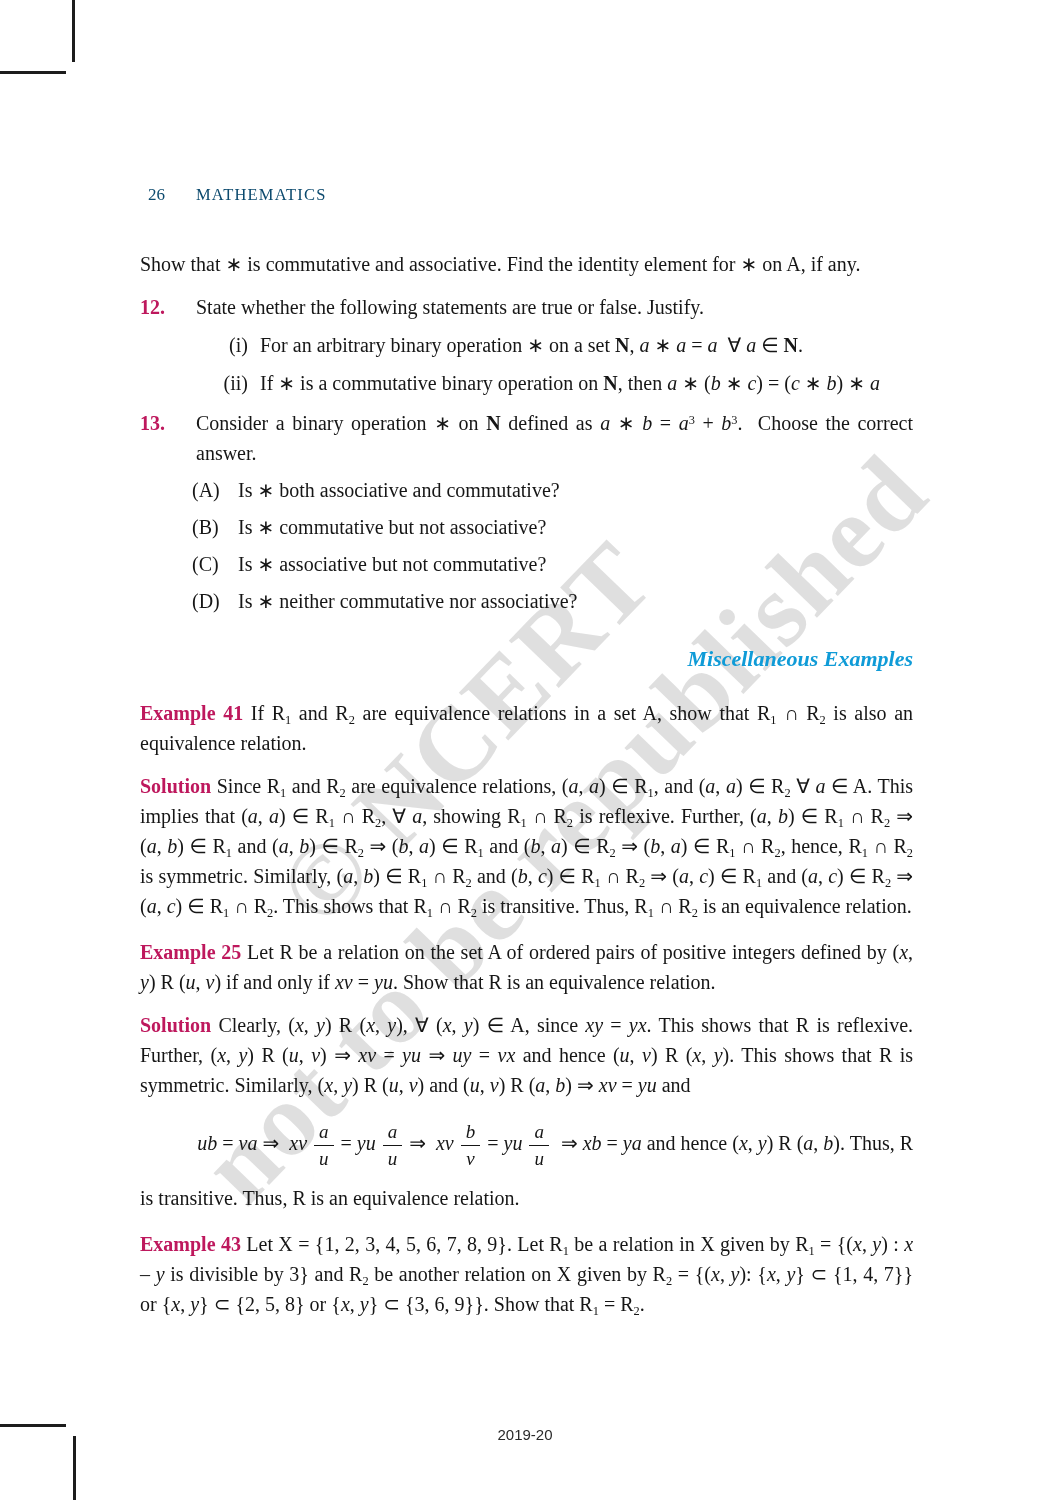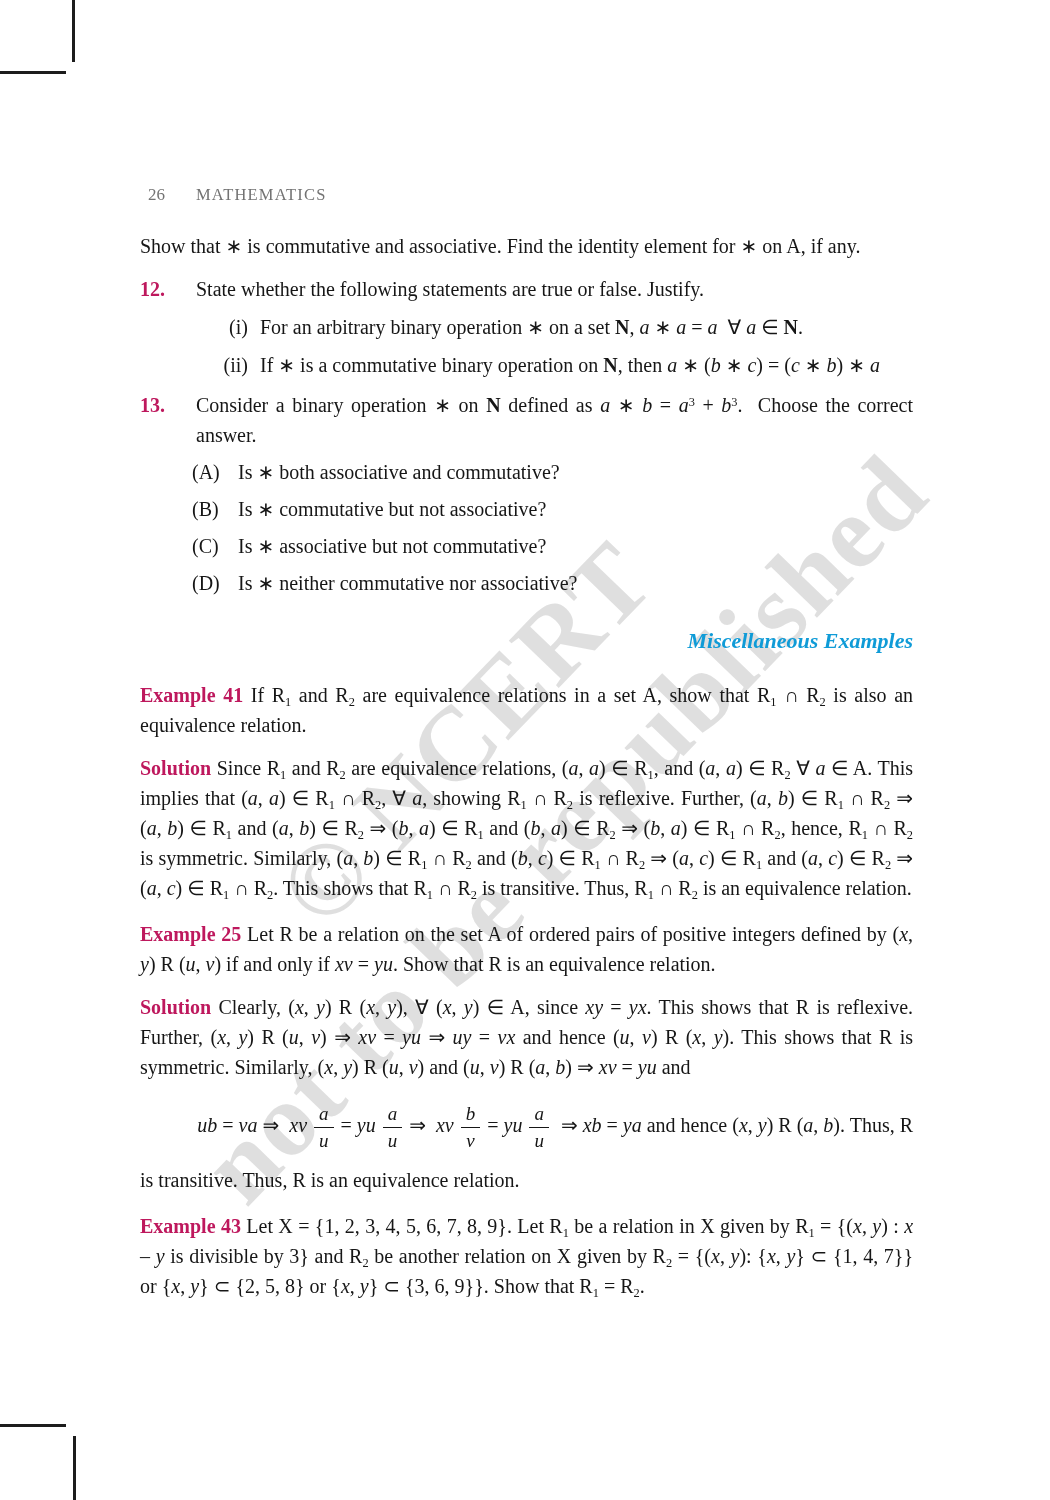--- a/index.html
+++ b/index.html
@@ -12,21 +12,21 @@
   .crop-bl-h{left:0;top:1424px;width:66px;height:3px;}
   .crop-bl-v{left:73px;top:1436px;width:3px;height:64px;}
   
   .watermark{position:absolute;left:-85px;top:645px;width:1200px;z-index:0;
              transform:rotate(-46deg);text-align:center;
              font-weight:bold;font-size:105px;line-height:1.3;letter-spacing:2px;
              color:#c6c6c6;opacity:.55;white-space:nowrap;}
   .watermark span{display:block;}
   
   .content{position:absolute;left:140px;top:185px;width:773px;z-index:2;}
-  .pagehead{display:flex;align-items:center;font-size:17px;margin:0 0 26px 8px;color:#737373;}
+  .pagehead{display:flex;align-items:center;font-size:17px;margin:0 0 44px 8px;color:#0c4a6e;}
   .pagehead .pgnum{margin-right:31px;}
   .pagehead .runtitle{letter-spacing:1.2px;font-size:16.5px;}
   p.body{font-size:20px;line-height:30px;text-align:justify;margin:0 0 13px 0;}
   .blue{color:#be185d;font-weight:bold;}
   .indented{margin-left:56px;}
   sub{font-size:0.62em;line-height:0;vertical-align:-0.35em;}
   sup{font-size:0.62em;line-height:0;vertical-align:0.45em;}
   
   .exrow{display:flex;margin-bottom:10px;}
   .exnum{flex:none;width:40px;margin-right:16px;font-size:20px;line-height:30px;}
@@ -135,14 +135,15 @@
           <span class="num"><i>a</i></span>
           <span class="den"><i>u</i></span>
         </span>&nbsp;⇒ <i>xb</i> = <i>ya</i> and hence (<i>x</i>, <i>y</i>) R (<i>a</i>, <i>b</i>). Thus, R</p>
 
     <p class="body" style="margin-bottom:16px;">is transitive. Thus, R is an equivalence relation.</p>
 
     <p class="body"><span class="blue">Example 43</span> <span>Let X = {1, 2, 3, 4, 5, 6, 7, 8, 9}. Let R<sub>1</sub> be a relation in X given by R<sub>1</sub> = {(<i>x</i>, <i>y</i>) : <i>x</i> – <i>y</i> is divisible by 3} and R<sub>2</sub> be another relation on X given by R<sub>2</sub> = {(<i>x</i>, <i>y</i>): {<i>x</i>, <i>y</i>} ⊂ {1, 4, 7}} or {<i>x</i>, <i>y</i>} ⊂ {2, 5, 8} or {<i>x</i>, <i>y</i>} ⊂ {3, 6, 9}}. Show that R<sub>1</sub> = R<sub>2</sub>.</span></p>
 
   </div>
 
+  <div class="footer">2019-20</div>
 
 </div>
 
 </body></html>

